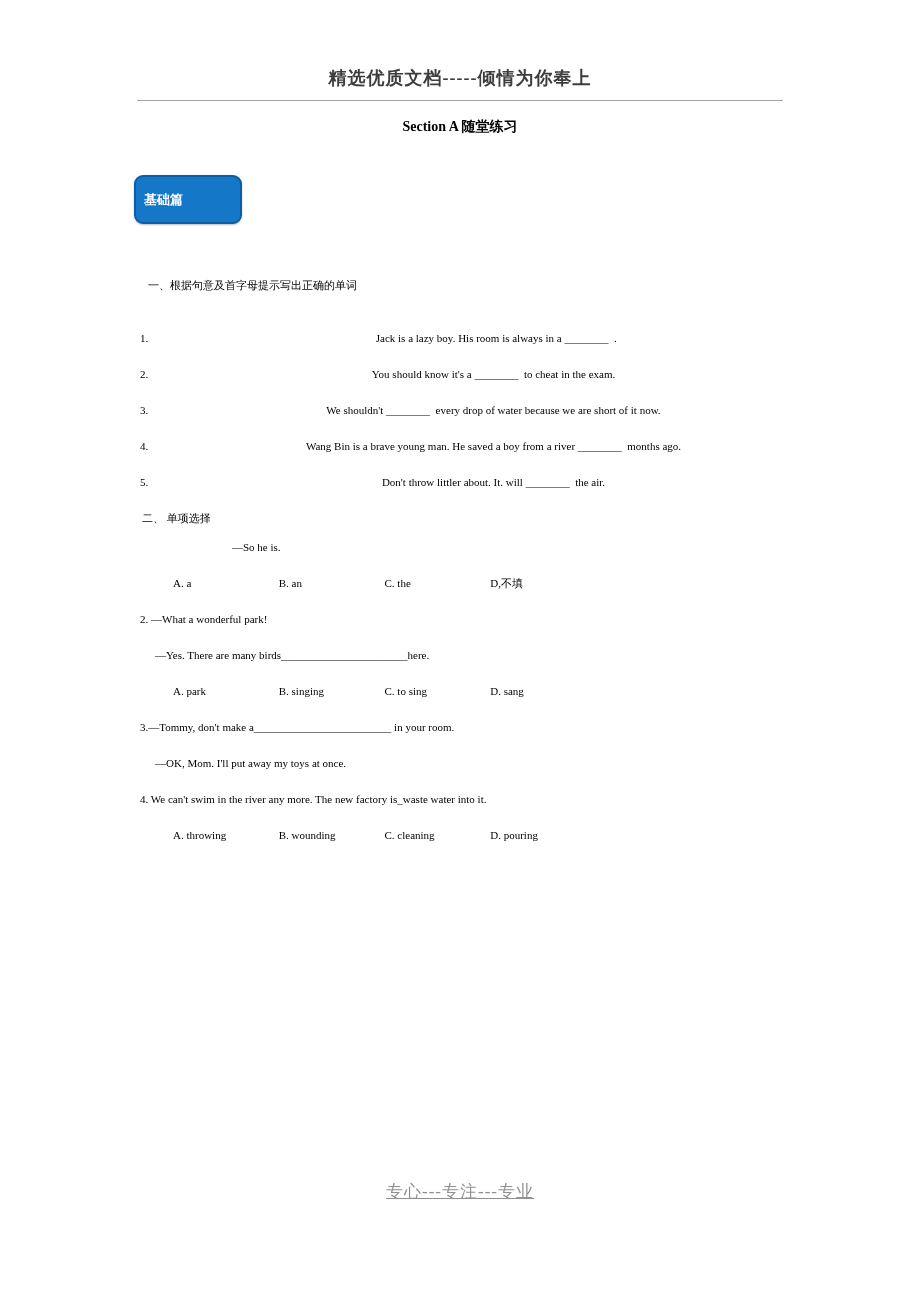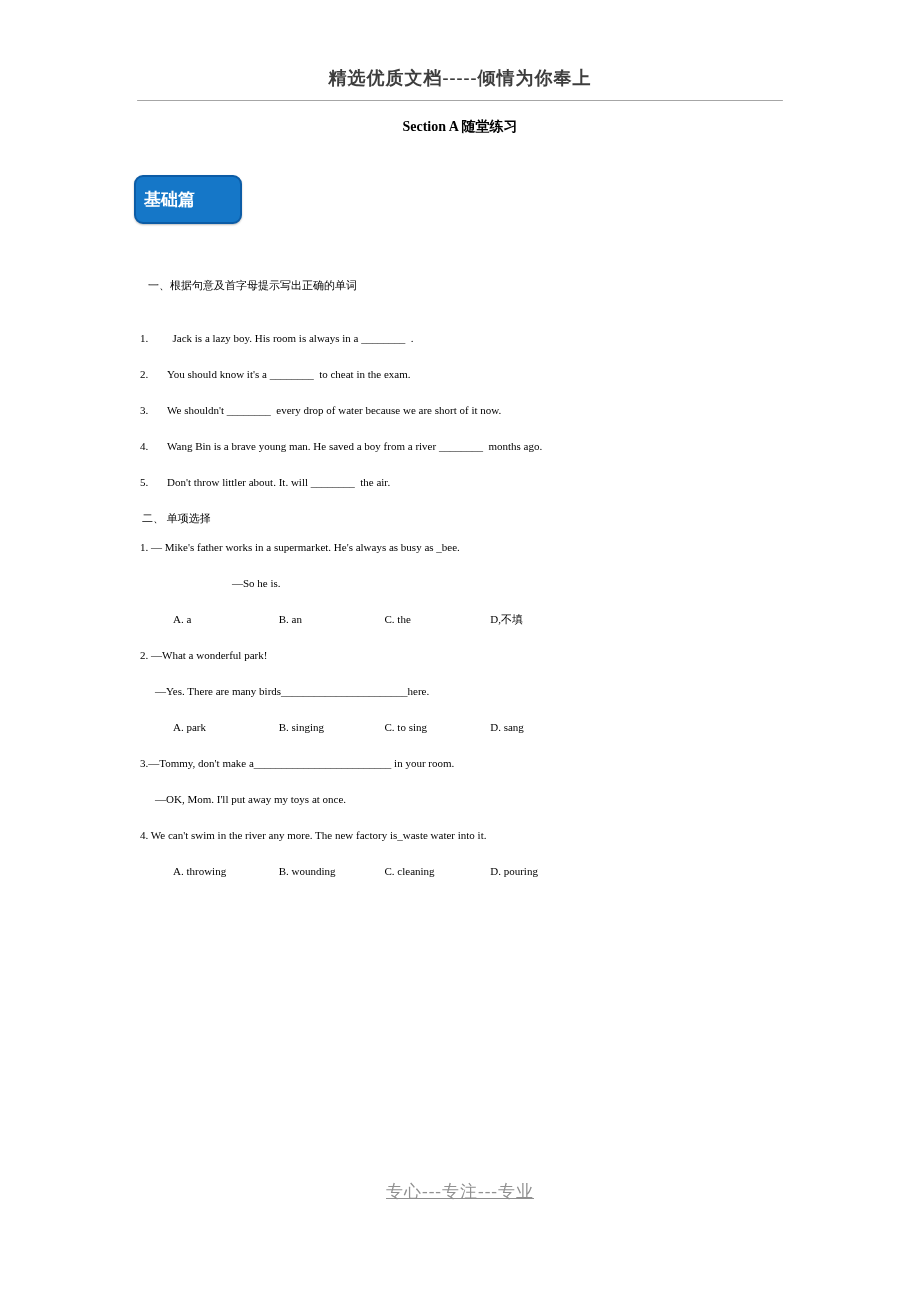--- a/index.html
+++ b/index.html
@@ -49,21 +49,21 @@
     left: 134px;
     width: 108px;
     height: 49px;
     background: #1577C8;
     border: 2px solid #0C5CA6;
     border-radius: 9px;
     display: flex;
     align-items: center;
     padding-left: 8px;
     color: #ffffff;
-    font-size: 17px;
+    font-size: 13px;
     font-weight: bold;
     box-shadow: 0 1px 2px rgba(0,0,0,0.25);
   }
   .content {
     position: absolute;
     top: 276px;
     left: 140px;
     width: 680px;
     font-size: 11px;
     line-height: 19px;
@@ -74,21 +74,21 @@
   }
   .sec-heading.sec2 {
     padding-left: 2px;
     margin: 0 0 10px 0;
   }
   .q-item {
     display: flex;
     margin: 0 0 17px 0;
   }
   .q-item .q-num { width: 27px; flex: 0 0 27px; }
-  .q-item .q-text { flex: 1; white-space: pre-wrap; }
+  .q-item .q-text { flex: 1; white-space: pre-wrap; text-align: center; }
   .q-line { margin: 0 0 17px 0; white-space: pre-wrap; }
   .indent-deep { padding-left: 92px; }
   .indent-shallow { padding-left: 15px; }
   .opts {
     margin: 0 0 17px 0;
     padding-left: 33px;
   }
   .opt { display: inline-block; min-width: 103px; }
   .opt:last-child { min-width: 0; }
   .footer {
@@ -140,21 +140,20 @@
       <span class="q-num">4.</span>
       <span class="q-text">Wang Bin is a brave young man. He saved a boy from a river ________  months ago.</span>
     </div>
     <div class="q-item">
       <span class="q-num">5.</span>
       <span class="q-text">Don't throw littler about. It. will ________  the air.</span>
     </div>
 
     <p class="sec-heading sec2">二、 单项选择</p>
 
-    <p class="q-line">1. — Mike's father works in a supermarket. He's always as busy as _bee.</p>
     <p class="q-line indent-deep">—So he is.</p>
     <div class="opts">
       <span class="opt">A. a</span>
       <span class="opt">B. an</span>
       <span class="opt">C. the</span>
       <span class="opt">D,不填</span>
     </div>
 
     <p class="q-line">2. —What a wonderful park!</p>
     <p class="q-line indent-shallow">—Yes. There are many birds_______________________here.</p>

